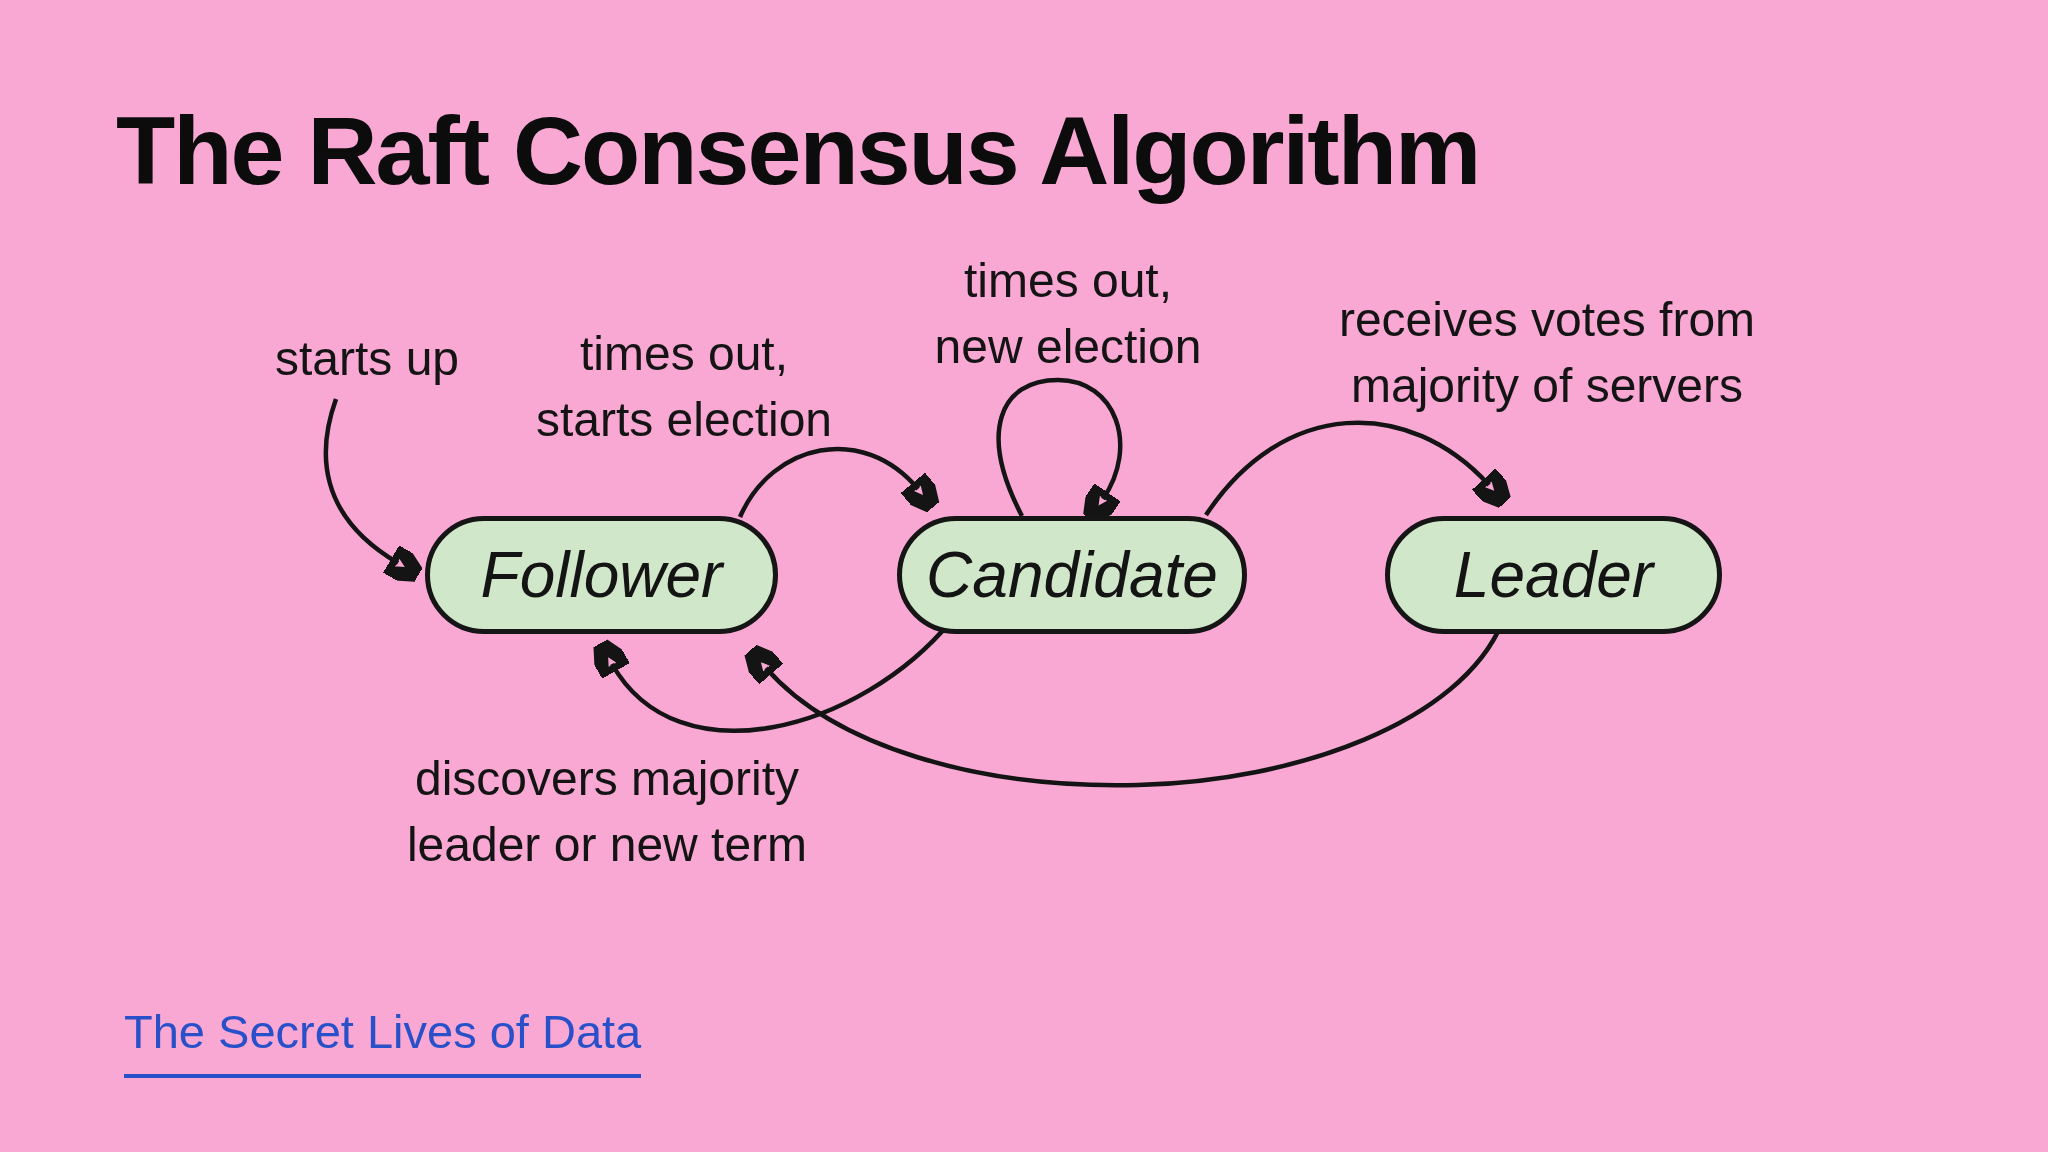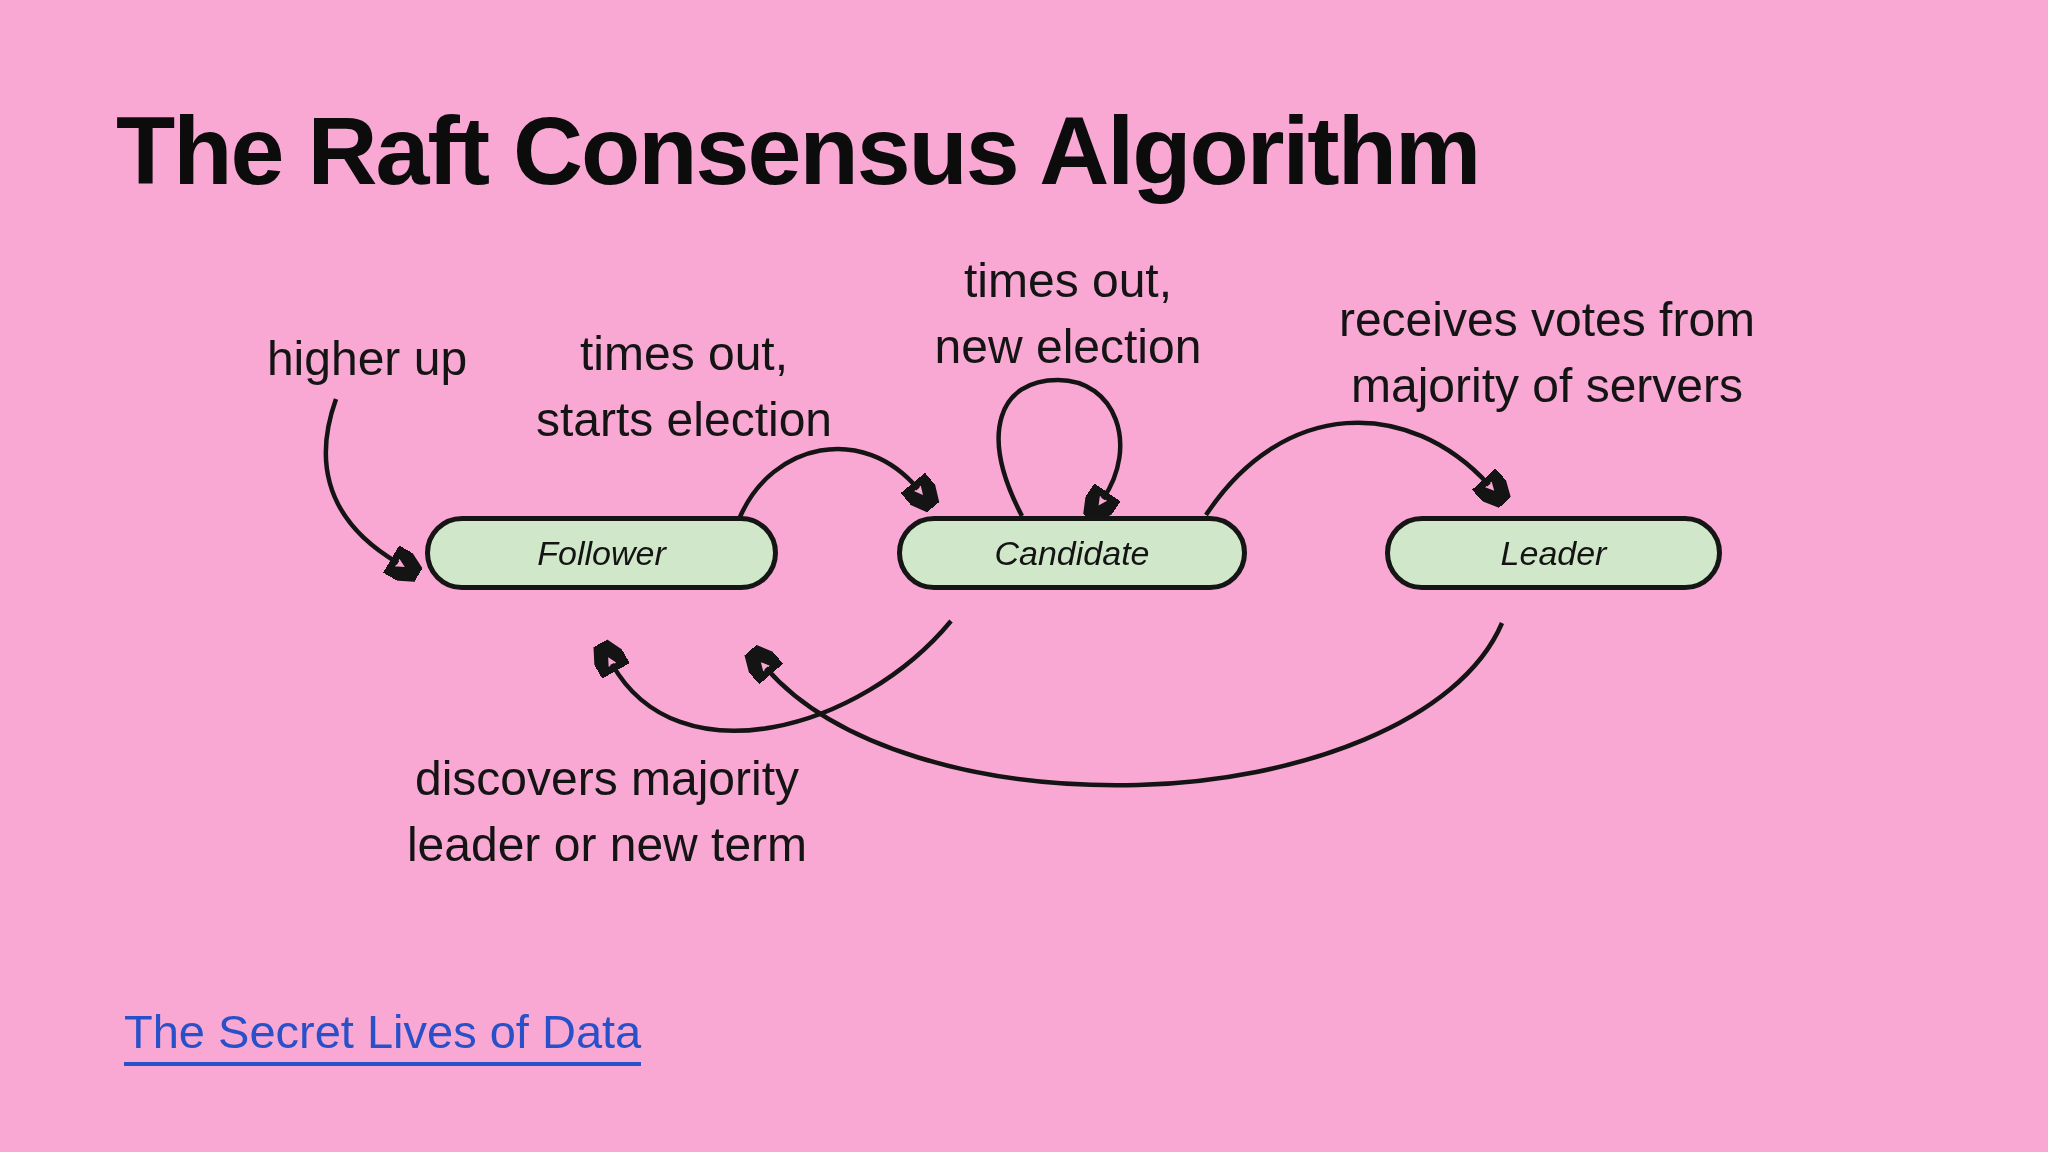--- a/index.html
+++ b/index.html
@@ -28,30 +28,30 @@
     width:2048px;height:1152px;
   }
   .arrows path{
     fill:none;
     stroke:#141414;
     stroke-width:4.5;
   }
   .state{
     position:absolute;
     top:516px;
-    height:74px;
+    height:118px;
     box-sizing:border-box;
     background:#d1e7ca;
     border:5px solid #151515;
     border-radius:60px;
     display:flex;
     align-items:center;
     justify-content:center;
     font-style:italic;
-    font-size:34px;
+    font-size:64px;
     color:#141414;
   }
   .state-follower{left:425px;width:353px;}
   .state-candidate{left:897px;width:350px;}
   .state-leader{left:1385px;width:337px;}
   .tlabel{
     position:absolute;
     transform:translate(-50%,-50%);
     font-size:48px;
     line-height:66px;
@@ -65,21 +65,21 @@
   .t3{left:1547px;top:353px;}
   .t4{left:607px;top:812px;}
   .t5{left:1219px;top:846px;}
   .source-link{
     position:absolute;
     left:124px;top:1004px;
     font-size:47px;
     color:#2850c8;
     text-decoration:none;
     border-bottom:4px solid #2850c8;
-    padding-bottom:3px;
+    padding-bottom:15px;
     white-space:nowrap;
     cursor:pointer;
   }
 </style>
 </head>
 <body>
 
 <div class="slide">
 
   <h1 class="title">The Raft Consensus Algorithm</h1>
@@ -101,21 +101,21 @@
   <div class="state state-follower">
     <span>Follower</span>
   </div>
   <div class="state state-leader">
     <span>Leader</span>
   </div>
   <div class="state state-candidate">
     <span>Candidate</span>
   </div>
 
-  <div class="tlabel t0">higher up</div>
+  <div class="tlabel t0">starts up</div>
   <div class="tlabel t1">times out,
 starts election</div>
   <div class="tlabel t2">times out,
 new election</div>
   <div class="tlabel t3">receives votes from
 majority of servers</div>
   <div class="tlabel t4">discovers majority
 leader or new term</div>
 
   <a class="source-link" href="#">The Secret Lives of Data</a>

